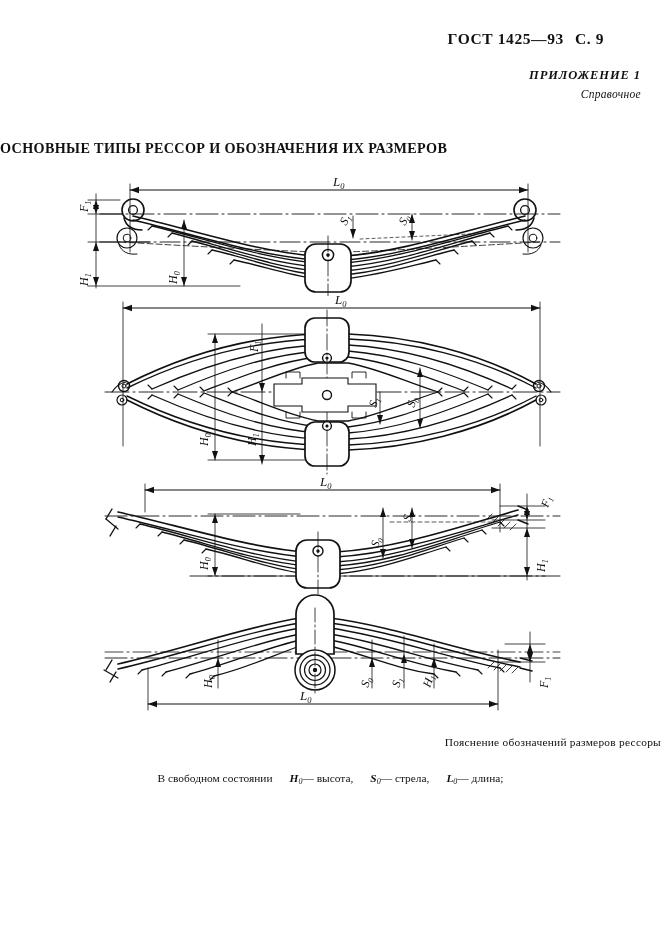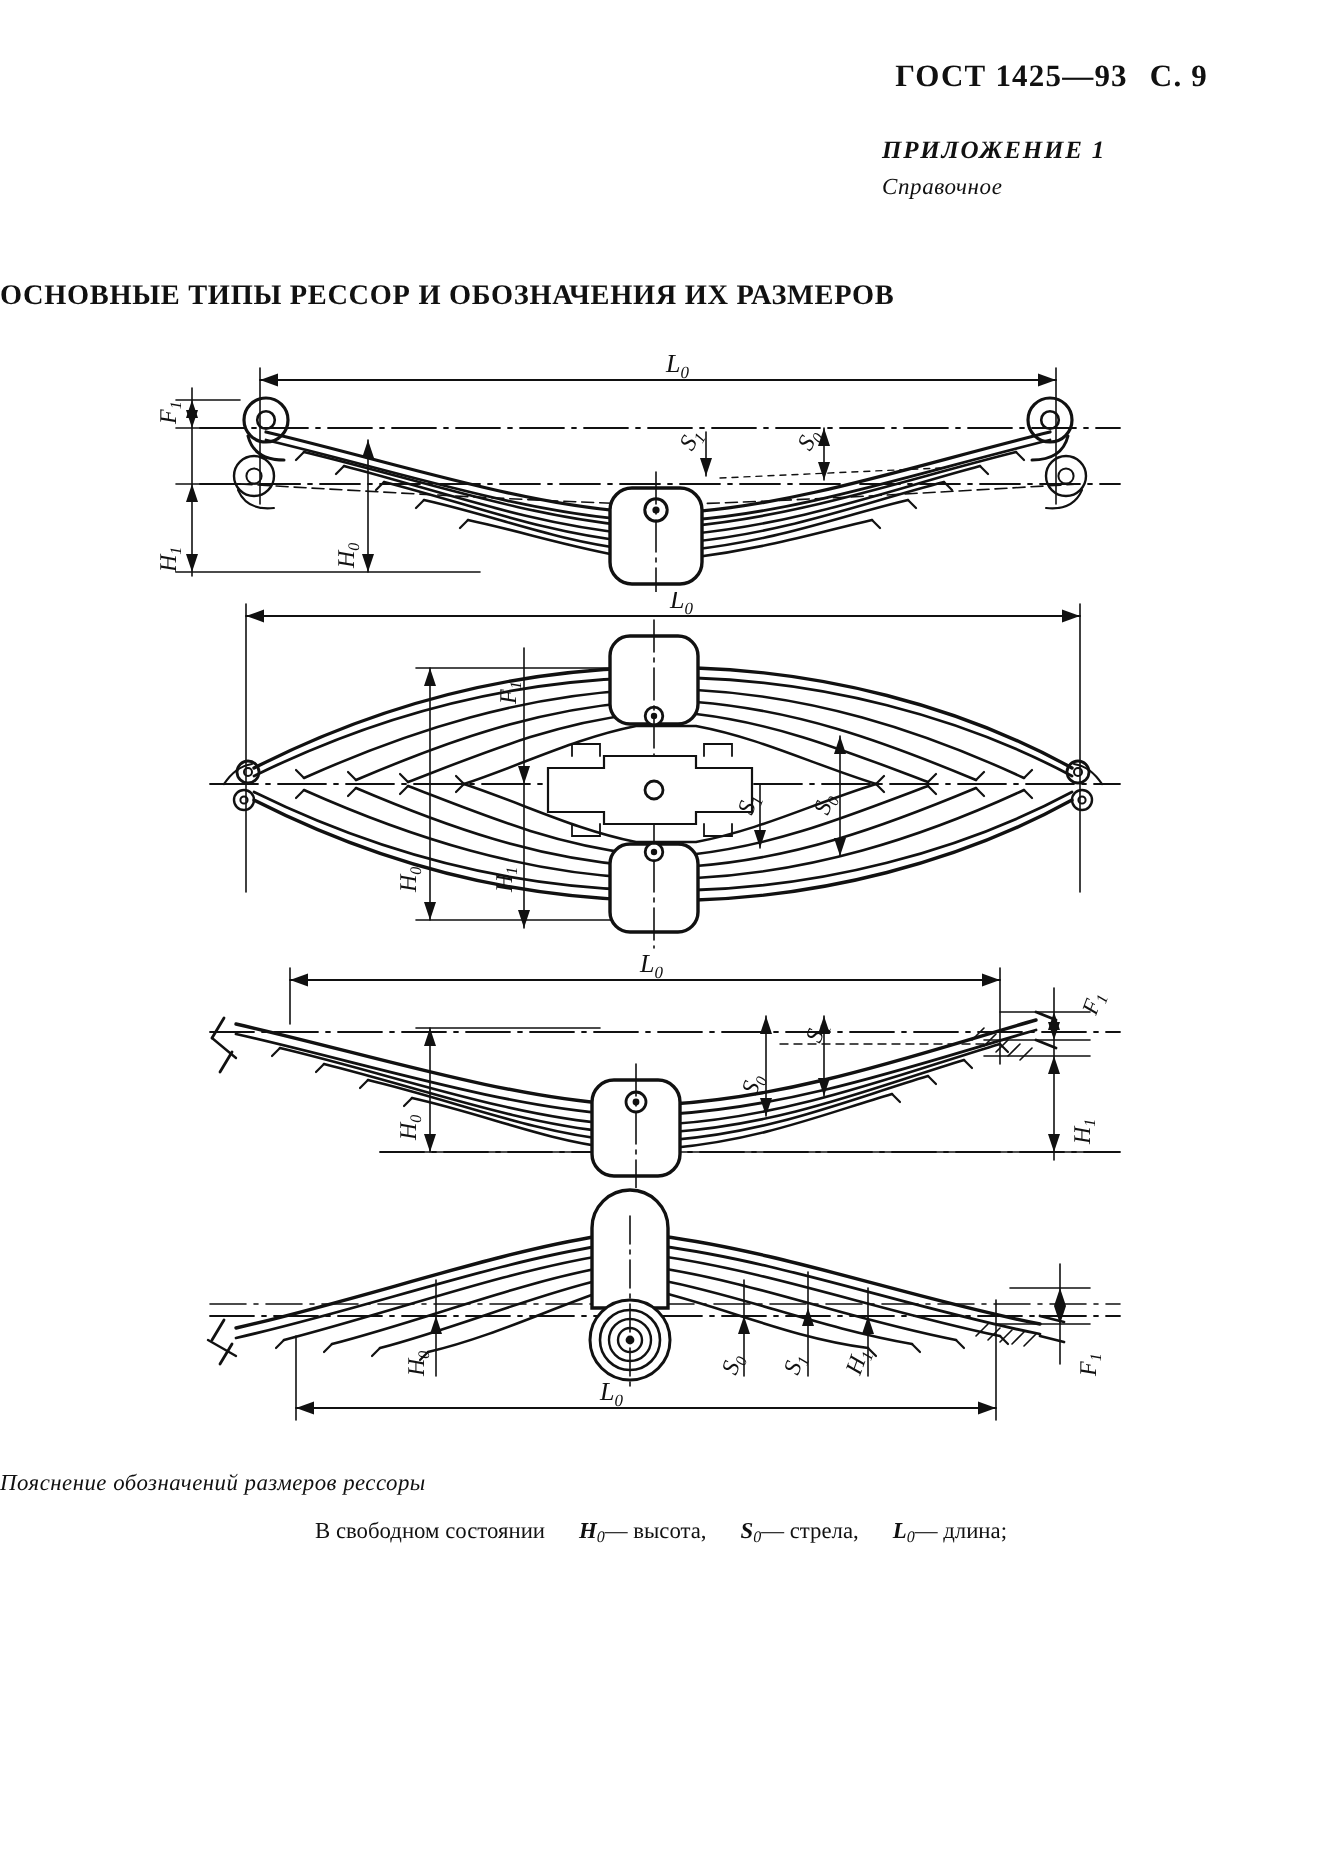--- a/index.html
+++ b/index.html
@@ -13,50 +13,50 @@
 
   
   .hdr{
     position:absolute;top:30px;right:57px;
     font-family:"Liberation Serif", serif;
     font-size:15.5px;font-weight:bold;letter-spacing:.6px;
     white-space:nowrap;
   }
   .hdr .gost{margin-right:11px;}
   .annex{
-    position:absolute;top:68px;right:20px;width:200px;text-align:left;
+    position:absolute;top:68px;right:20px;width:200px;text-align:right;
     font-style:italic;font-weight:bold;font-size:12.5px;letter-spacing:.9px;
   }
   .annex2{
-    position:absolute;top:88px;right:20px;width:200px;text-align:left;
+    position:absolute;top:88px;right:20px;width:200px;text-align:right;
     font-style:italic;font-size:11.5px;letter-spacing:.3px;
   }
   .maintitle{
     position:absolute;top:140px;left:0;width:661px;text-align:left;
     font-size:14.2px;font-weight:bold;letter-spacing:.35px;
   }
 
   
   .fig{position:absolute;left:0;width:527px;}
   #fig1{top:168px;height:128px;}
   #fig2{top:296px;height:182px;}
   #fig3{top:476px;height:118px;}
   #fig4{top:592px;height:126px;}
   .fig svg{display:block;}
 
   
   .capTitle{
-    position:absolute;top:736px;left:0;width:661px;text-align:left;
-    font-size:11.4px;letter-spacing:.25px;font-style:italic;
+    position:absolute;top:736px;left:0;width:661px;text-align:right;
+    font-size:11.4px;letter-spacing:.25px;
   }
   .capBody{
     position:absolute;top:758px;left:0;width:661px;text-align:center;
     font-size:11.4px;line-height:16px;
   }
-  .capBody .ln{white-space:nowrap;}
+  .capBody .ln{white-space:nowrap;margin-top:12px;}
   .sym{font-style:italic;font-weight:bold;}
   .sub{font-size:8px;vertical-align:-2px;font-style:italic;}
   .sp1{display:inline-block;width:11px;}
   .sp2{display:inline-block;width:17px;}
 
   
   text{font-family:"Liberation Serif", serif;font-style:italic;fill:#111;}
 </style>
 </head>
 <body>

